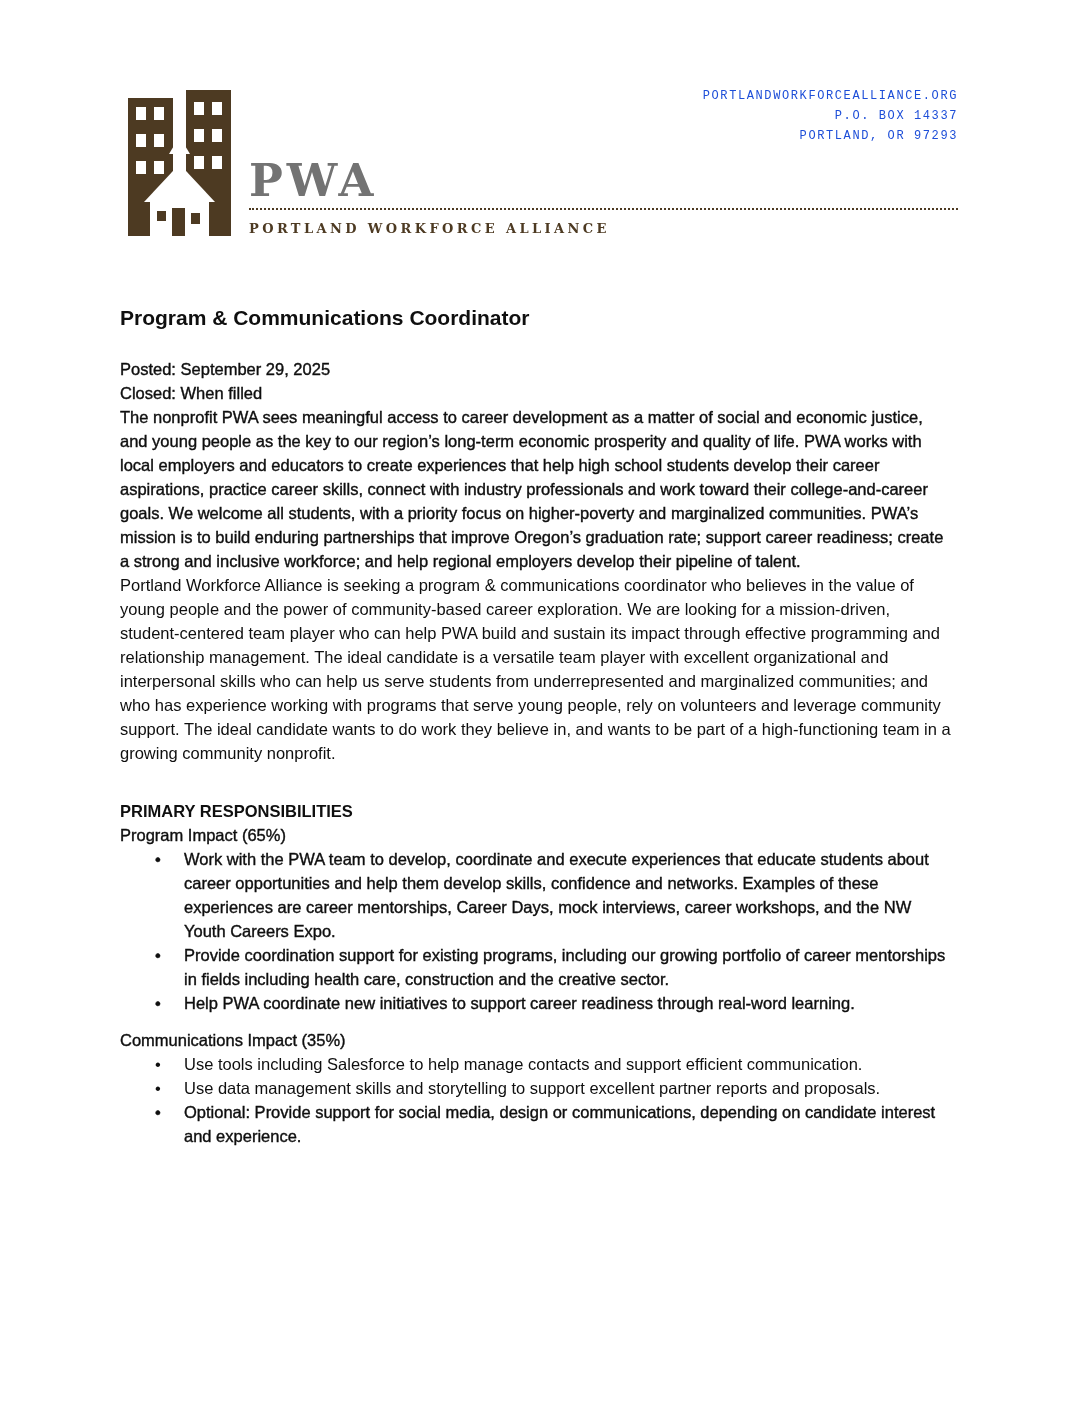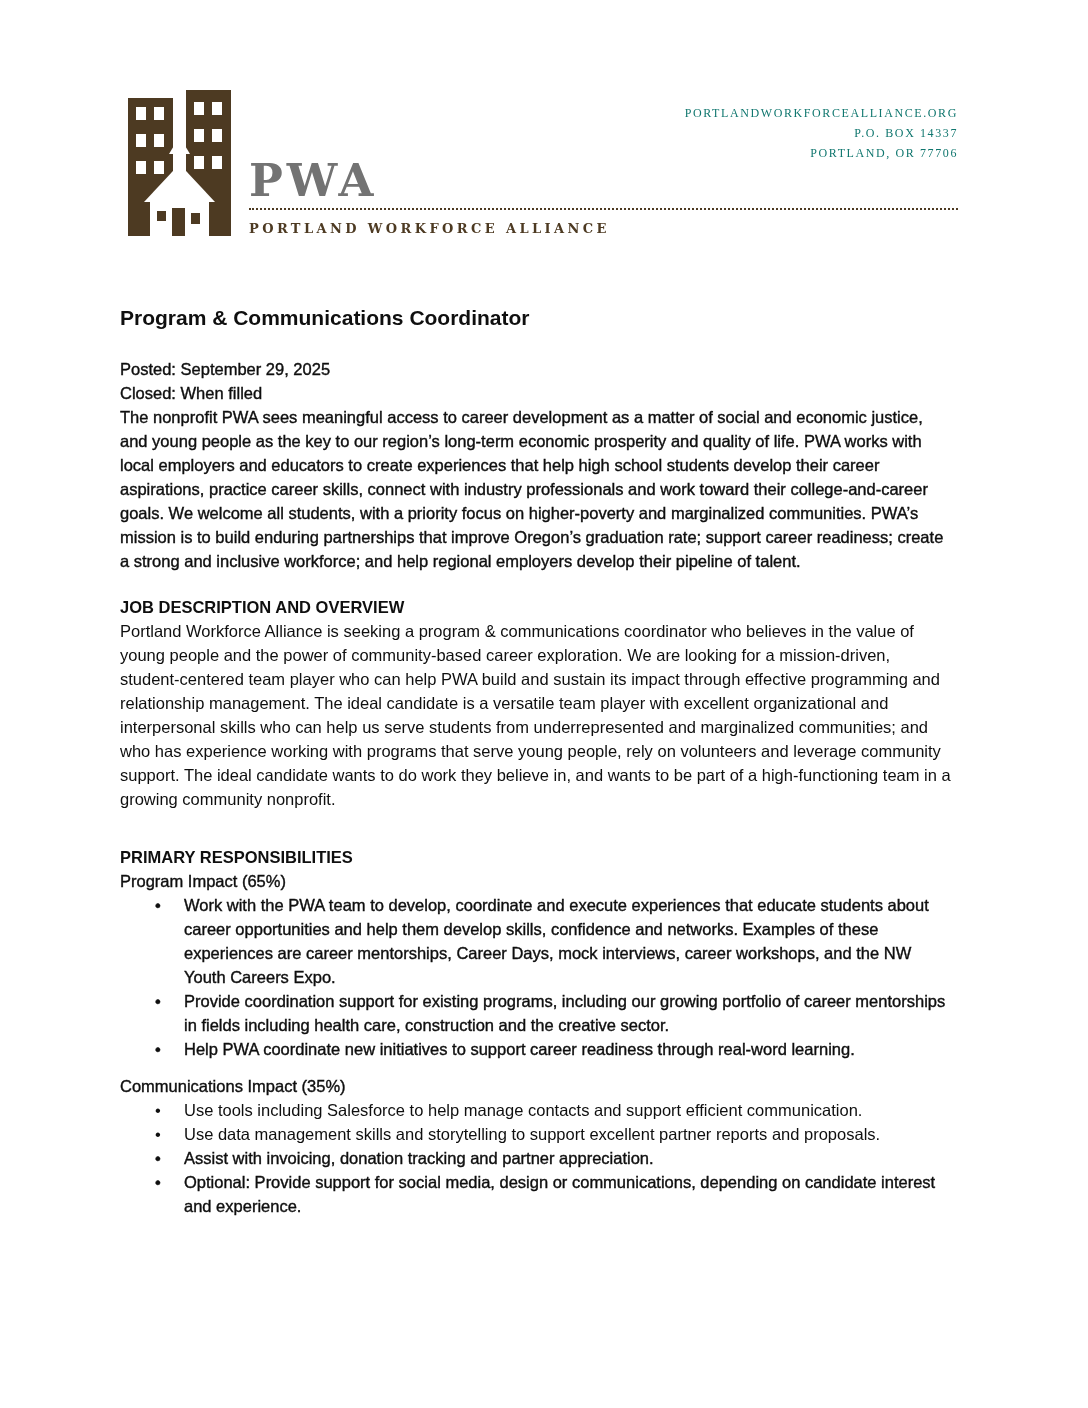--- a/index.html
+++ b/index.html
@@ -47,26 +47,25 @@
     font-size: 13px;
     letter-spacing: 3.4px;
     color: #4d3a22;
     margin-top: 11px;
     white-space: nowrap;
   }
   .contact-block {
     position: absolute;
     top: 86px; right: 130px;
     text-align: right;
-    font-family: Liberation Serif, serif;
+    font-family: Liberation Mono, monospace;
     font-size: 12px;
     letter-spacing: 1.6px;
     line-height: 20px;
-    color: #0f766e;
-    margin-top: 17px;
+    color: #1d4ed8;
   }
 
   
   .doc {
     position: absolute;
     left: 120px; top: 303px;
     width: 832px;
     font-size: 16.5px;
     line-height: 24px;
   }
@@ -134,51 +133,49 @@
   <div class="brand-col">
     <div class="pwa-word">PWA</div>
     <div class="dotted-rule"></div>
     <div class="org-name">PORTLAND WORKFORCE ALLIANCE</div>
   </div>
 </div>
 
 <div class="contact-block">
   <div>PORTLANDWORKFORCEALLIANCE.ORG</div>
   <div>P.O. BOX 14337</div>
-  <div>PORTLAND, OR 77706</div>
+  <div>PORTLAND, OR 97293</div>
 </div>
 
 <div class="doc">
 
   <h1 class="doc-title">Program &amp; Communications Coordinator</h1>
 
   <div class="meta-line wt-semi">Posted: September 29, 2025</div>
   <div class="meta-line wt-semi">Closed: When filled</div>
 
   <section class="sec-about">
     <p class="wt-semi">The nonprofit PWA sees meaningful access to career development as a matter of social and economic justice, and young people as the key to our region’s long-term economic prosperity and quality of life. PWA works with local employers and educators to create experiences that help high school students develop their career aspirations, practice career skills, connect with industry professionals and work toward their college-and-career goals. We welcome all students, with a priority focus on higher-poverty and marginalized communities. PWA’s mission is to build enduring partnerships that improve Oregon’s graduation rate; support career readiness; create a strong and inclusive workforce; and help regional employers develop their pipeline of talent.</p>
   </section>
 
   <section class="sec-job">
-    <h2 class="sec-head">JOB DESCRIPTION AND OVERVIEW</h2>
     <p>Portland Workforce Alliance is seeking a program &amp; communications coordinator who believes in the value of young people and the power of community-based career exploration. We are looking for a mission-driven, student-centered team player who can help PWA build and sustain its impact through effective programming and relationship management. The ideal candidate is a versatile team player with excellent organizational and interpersonal skills who can help us serve students from underrepresented and marginalized communities; and who has experience working with programs that serve young people, rely on volunteers and leverage community support.  The ideal candidate wants to do work they believe in, and wants to be part of a high-functioning team in a growing community nonprofit.</p>
   </section>
 
   <section class="sec-resp">
     <h2 class="sec-head">PRIMARY RESPONSIBILITIES</h2>
 
     <div class="subhead wt-semi">Program Impact (65%)</div>
     <ul class="bullets">
       <li class="wt-semi">Work with the PWA team to develop, coordinate and execute experiences that educate students about career opportunities and help them develop skills, confidence and networks. Examples of these experiences are career mentorships, Career Days, mock interviews, career workshops, and the NW Youth Careers Expo.</li>
       <li class="wt-semi">Provide coordination support for existing programs, including our growing portfolio of career mentorships in fields including health care, construction and the creative sector.</li>
       <li class="wt-semi">Help PWA coordinate new initiatives to support career readiness through real-word learning.</li>
     </ul>
 
     <div class="subhead wt-semi gap-above">Communications Impact (35%)</div>
     <ul class="bullets">
       <li>Use tools including Salesforce to help manage contacts and support efficient communication.</li>
       <li>Use data management skills and storytelling to support excellent partner reports and proposals.</li>
-      <li class="wt-semi">Assist with invoicing, donation tracking and partner appreciation.</li>
       <li class="wt-semi">Optional: Provide support for social media, design or communications, depending on candidate interest and experience.</li>
     </ul>
   </section>
 
 </div>
 
 </body></html>

